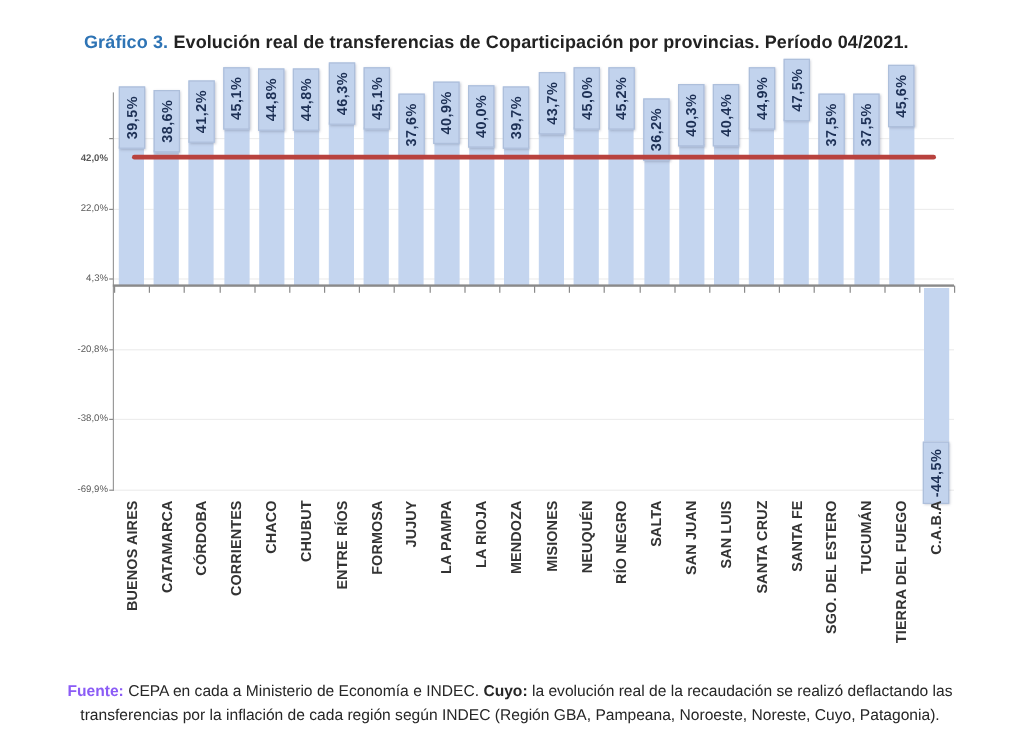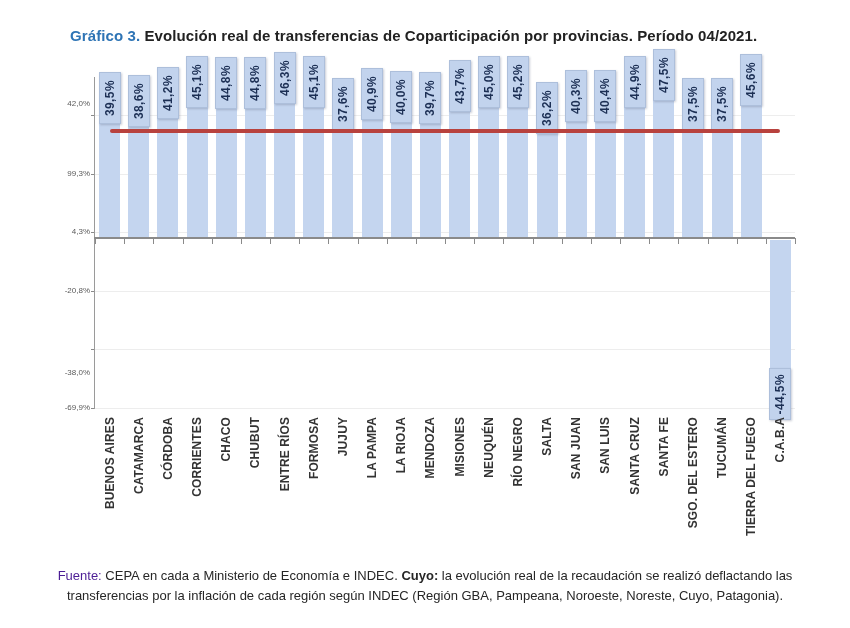--- a/index.html
+++ b/index.html
@@ -9,21 +9,21 @@
   }
   .title {
     position:absolute; left:70px; top:27px; width:760px;
     font-size:15px; font-weight:bold; color:#222222; letter-spacing:0.1px;
   }
   .title .prefix { color:#2e74b5; }
   .footer {
     position:absolute; left:18px; right:18px; top:566px;
     text-align:center; font-size:13px; line-height:1.5; color:#262626;
   }
-  .footer .blue { color:#4c1d95; font-weight:normal; }
+  .footer .blue { color:#8b5cf6; font-weight:bold; }
   .footer .bold { font-weight:bold; }
 
   
   .abs { position:absolute; }
   .gridline { height:1px; background:#ededed; }
   .yaxis { width:1px; background:#9a9a9a; }
   .xaxis { height:2px; background:#8a8a8a; }
   .xtick { width:1px; height:6px; background:#8a8a8a; }
   .ytickmark { width:4px; height:1px; background:#8a8a8a; }
   .ylabel { width:32px; text-align:right; font-size:8px; color:#595959; }
@@ -46,33 +46,33 @@
 
 <div class="canvas">
 
   <div class="title">
     <span class="prefix">Gráfico 3.</span>
     <span>Evolución real de transferencias de Coparticipación por provincias. Período 04/2021.</span>
   </div>
 
   <div id="plot" class="abs" style="left:0;top:0;width:850px;height:565px;">
       <div class="abs gridline" style="left: 95px; width: 700px; top: 114.94px;"></div>
-      <div class="abs ylabel" style="left: 58px; top: 99px;">42,0%</div>
+      <div class="abs ylabel" style="left: 58px; top: 127px; font-weight: bold;">42,0%</div>
       <div class="abs ytickmark" style="left: 91px; top: 114.94px;"></div>
       <div class="abs gridline" style="left: 95px; width: 700px; top: 173.54px;"></div>
-      <div class="abs ylabel" style="left: 58px; top: 168.54px;">99,3%</div>
+      <div class="abs ylabel" style="left: 58px; top: 168.54px;">22,0%</div>
       <div class="abs ytickmark" style="left: 91px; top: 173.54px;"></div>
       <div class="abs gridline" style="left: 95px; width: 700px; top: 232.14px;"></div>
       <div class="abs ylabel" style="left: 58px; top: 227.14px;">4,3%</div>
       <div class="abs ytickmark" style="left: 91px; top: 232.14px;"></div>
       <div class="abs gridline" style="left: 95px; width: 700px; top: 290.74px;"></div>
       <div class="abs ylabel" style="left: 58px; top: 285.74px;">-20,8%</div>
       <div class="abs ytickmark" style="left: 91px; top: 290.74px;"></div>
       <div class="abs gridline" style="left: 95px; width: 700px; top: 349.34px;"></div>
-      <div class="abs ylabel" style="left: 58px; top: 344.34px; margin-top: 24px;">-38,0%</div>
+      <div class="abs ylabel" style="left: 58px; top: 344.34px;">-38,0%</div>
       <div class="abs ytickmark" style="left: 91px; top: 349.34px;"></div>
       <div class="abs gridline" style="left: 95px; width: 700px; top: 407.94px;"></div>
       <div class="abs ylabel" style="left: 58px; top: 402.94px;">-69,9%</div>
       <div class="abs ytickmark" style="left: 91px; top: 407.94px;"></div>
       <div class="abs bar" style="left: 99.0833px; width: 21px; top: 122.265px; height: 115.735px;"></div>
       <div class="abs bar" style="left: 128.25px; width: 21px; top: 124.902px; height: 113.098px;"></div>
       <div class="abs bar" style="left: 157.417px; width: 21px; top: 117.284px; height: 120.716px;"></div>
       <div class="abs bar" style="left: 186.583px; width: 21px; top: 105.857px; height: 132.143px;"></div>
       <div class="abs bar" style="left: 215.75px; width: 21px; top: 106.736px; height: 131.264px;"></div>
       <div class="abs bar" style="left: 244.917px; width: 21px; top: 106.736px; height: 131.264px;"></div>

